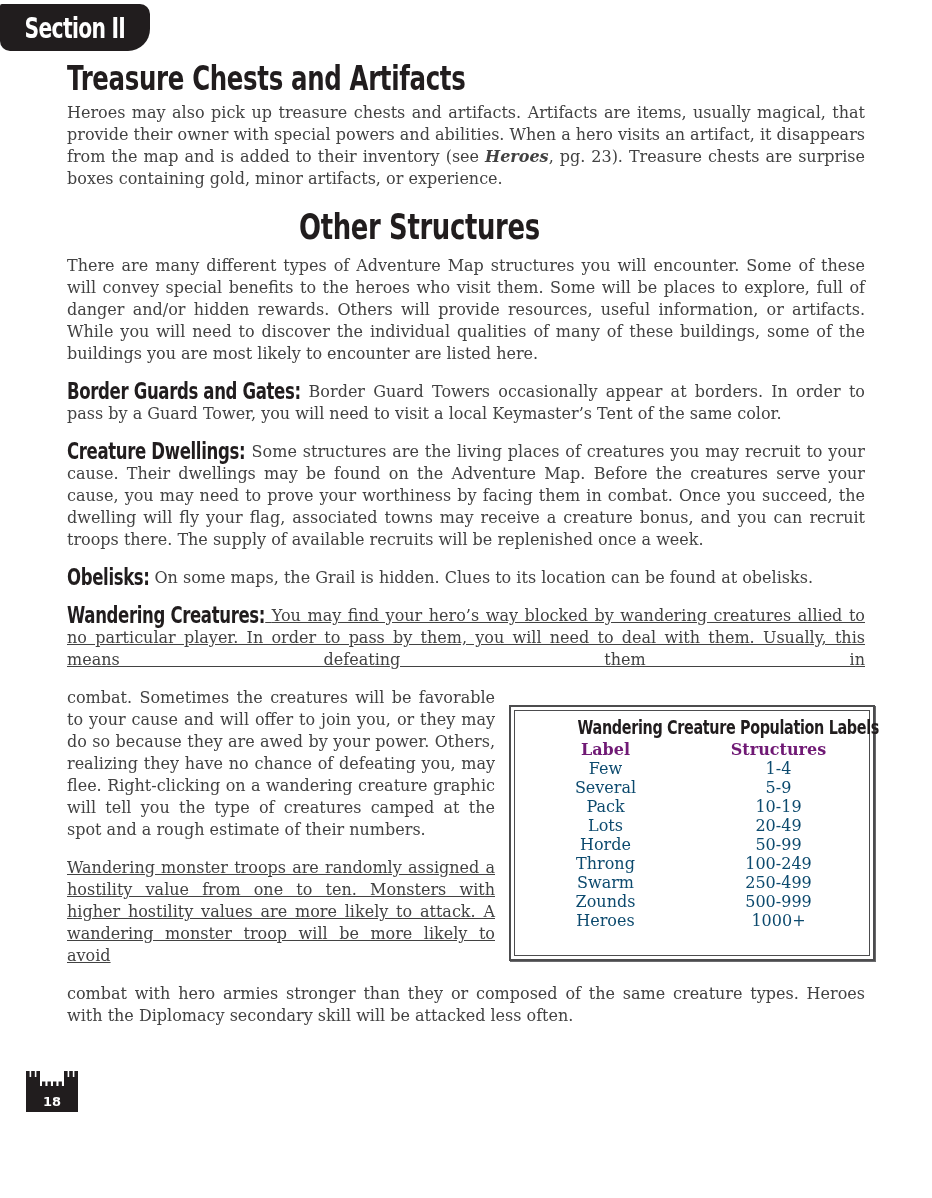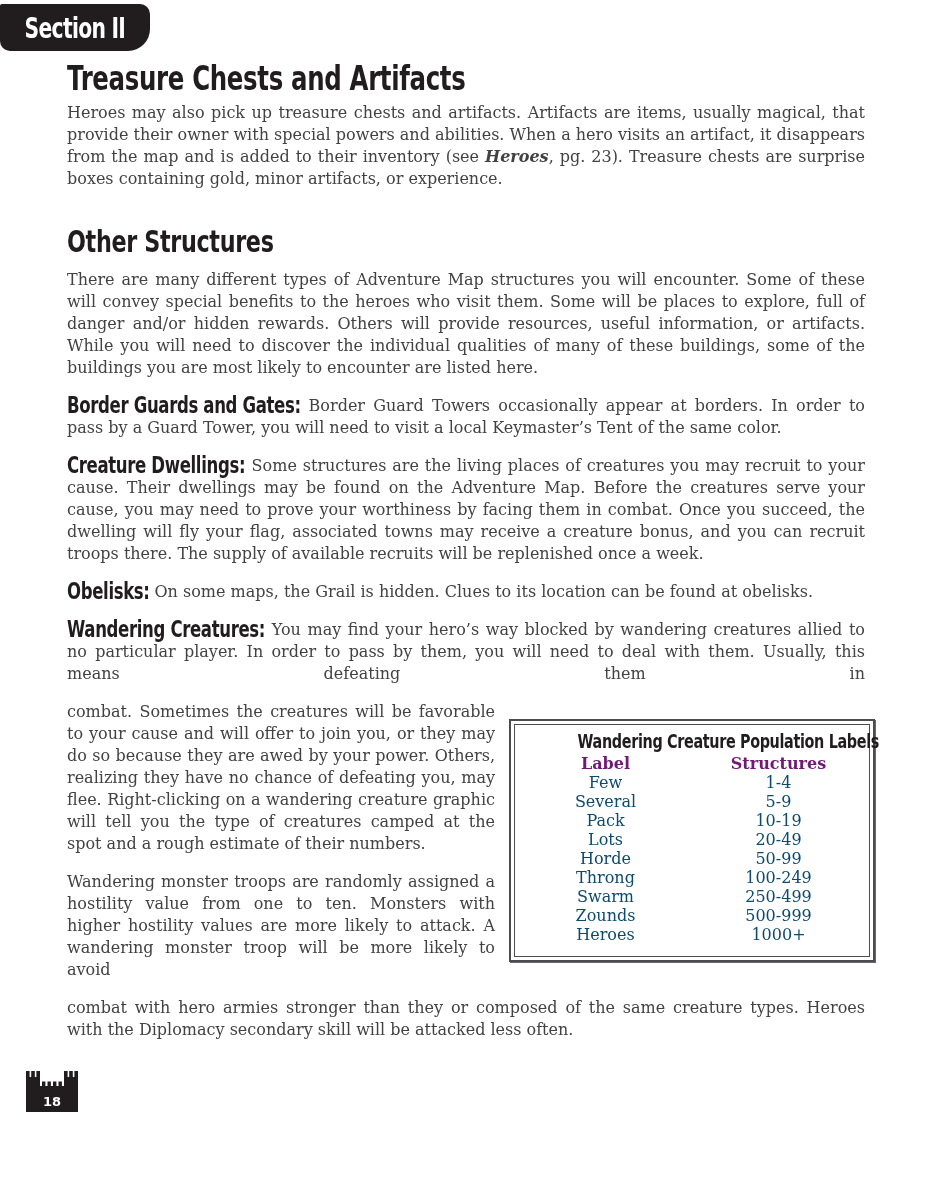--- a/index.html
+++ b/index.html
@@ -23,42 +23,42 @@
 
   .content{position:absolute;left:67px;top:0;width:798px;}
 
   
   .cx{display:inline-block;transform:scaleX(0.72);transform-origin:0 50%;
       font-family:"DejaVu Sans",sans-serif;font-weight:bold;color:#211d1e;
       letter-spacing:-0.5px;white-space:nowrap;}
   .cx-center{transform-origin:center;}
 
   h2.subheading{margin:62px 0 8px 0;font-size:34px;line-height:32px;}
-  h1.heading{margin:31px 0 8px 0;font-size:31px;line-height:40px;}
+  h1.heading{margin:16px 0 8px 0;font-size:36px;line-height:40px;text-align:center;}
 
   p.body{
     margin:0 0 16px 0;font-size:16px;line-height:22px;
     text-align:justify;color:#424242;
   }
-  p.jl{text-align-last:justify;}
+  p.jl{text-align-last:justify;text-decoration:underline;}
   .mt-sm{margin-top:8px;}
   .mt-lg{margin-top:30px;}
   .mb-0{margin-bottom:0;}
   .heroes-ref{font-weight:bold;font-style:italic;}
 
   .cx-runin{font-size:23px;line-height:18px;vertical-align:-2px;}
 
   
   .wrap-zone{width:798px;}
   .pop-table{
     float:right;width:366px;margin:18px -10px 8px 14px;
     border:2px solid #4c4c4e;box-shadow:1px 1px 0 #6a6a6c;
     background:#fff;padding:3px;box-sizing:border-box;
   }
-  .pop-table-inner{border:1px solid #4c4c4e;padding:6px 4px 12px 4px;}
+  .pop-table-inner{border:1px solid #4c4c4e;padding:6px 4px 25px 4px;}
   .pop-title{text-align:center;margin:0 0 2px 0;}
   .pop-title .cx{font-size:20px;line-height:21px;}
   .pop-grid{display:grid;grid-template-columns:1fr 1fr;}
   .pop-cell{text-align:center;font-size:16px;line-height:19px;color:#0c4a6e;}
   .pop-head{font-weight:bold;color:#701a75;}
 
   p.closing{clear:both;margin:0;}
 
   
   .castle{position:absolute;left:26px;top:1070px;width:52px;height:44px;}

